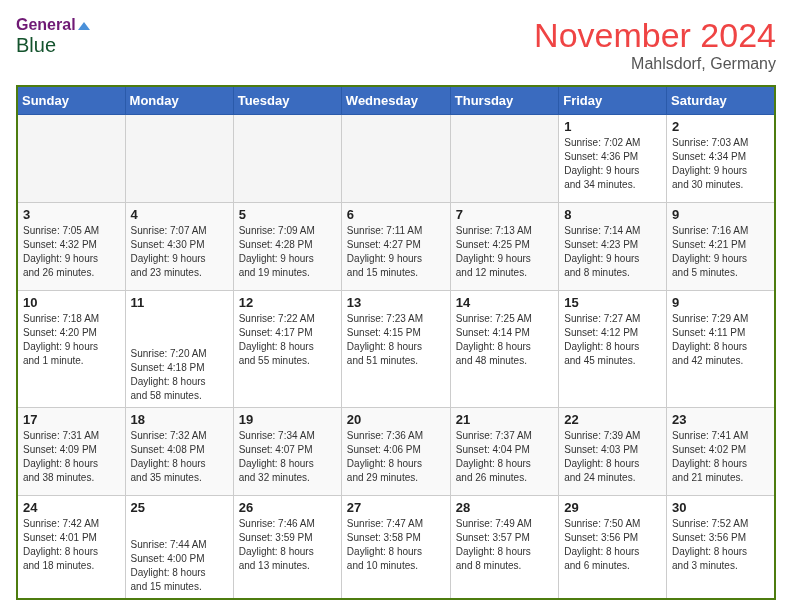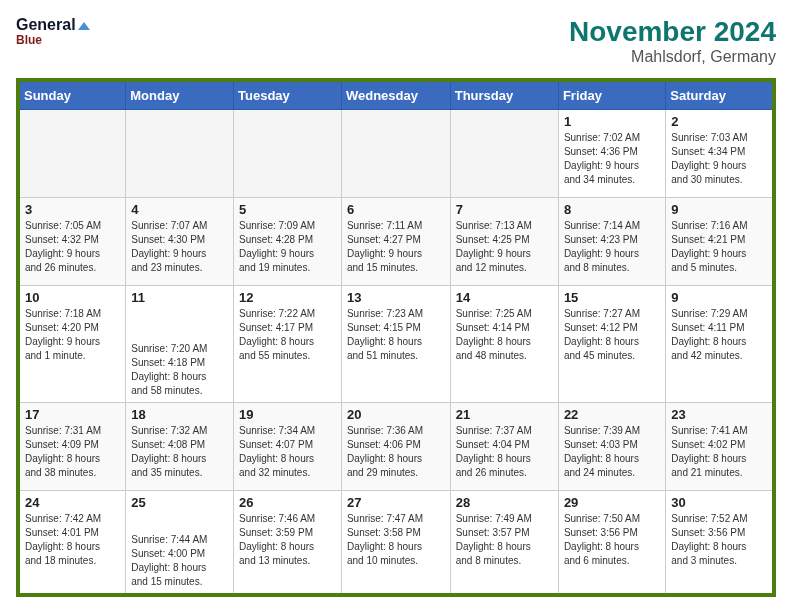--- a/index.html
+++ b/index.html
@@ -18,32 +18,32 @@
     }
     .logo {
       display: flex;
       align-items: center;
       gap: 4px;
     }
     .title-block {
       text-align: right;
     }
     .month-title {
-      font-size: 28px;
-      font-weight: bold;
-      color: #0f766e;
+      font-size: 34px;
+      font-weight: normal;
+      color: #ef4444;
     }
     .location {
       font-size: 16px;
       color: #555;
     }
     .calendar {
       width: 100%;
       border-collapse: collapse;
-      border: 4px solid #4d7c0f;
+      border: 2px solid #4d7c0f;
       padding-left: 42px;
     }
     .calendar th {
       background: #3a6bbf;
       color: #fff;
       font-size: 13px;
       font-weight: bold;
       padding: 6px 4px;
       text-align: left;
       border: 1px solid #2a5aaa;
@@ -77,22 +77,22 @@
       color: #333;
       line-height: 1.4;
     }
   </style>
 </head>
 <body>
 
 <div class="header">
   <div class="logo">
     <div style="display:flex;flex-direction:column;line-height:1.1;">
-      <span style="font-size:16px;font-weight:bold;color:#0f172a;">General<span style="display:inline-block;width:0;height:0;border-left:6px solid transparent;border-right:6px solid transparent;border-bottom:8px solid #4a90d9;margin-left:2px;vertical-align:middle;"></span></span>
-      <span style="font-size:12px;font-weight:bold;color:#7f1d1d;">Blue</span>
+      <span style="font-size:16px;font-weight:bold;color:#701a75;">General<span style="display:inline-block;width:0;height:0;border-left:6px solid transparent;border-right:6px solid transparent;border-bottom:8px solid #4a90d9;margin-left:2px;vertical-align:middle;"></span></span>
+      <span style="font-size:20px;font-weight:normal;color:#14532d;">Blue</span>
     </div>
   </div>
   <div class="title-block">
     <div class="month-title">November 2024</div>
     <div class="location">Mahlsdorf, Germany</div>
   </div>
 </div>
 
 <table class="calendar">
   <thead>

